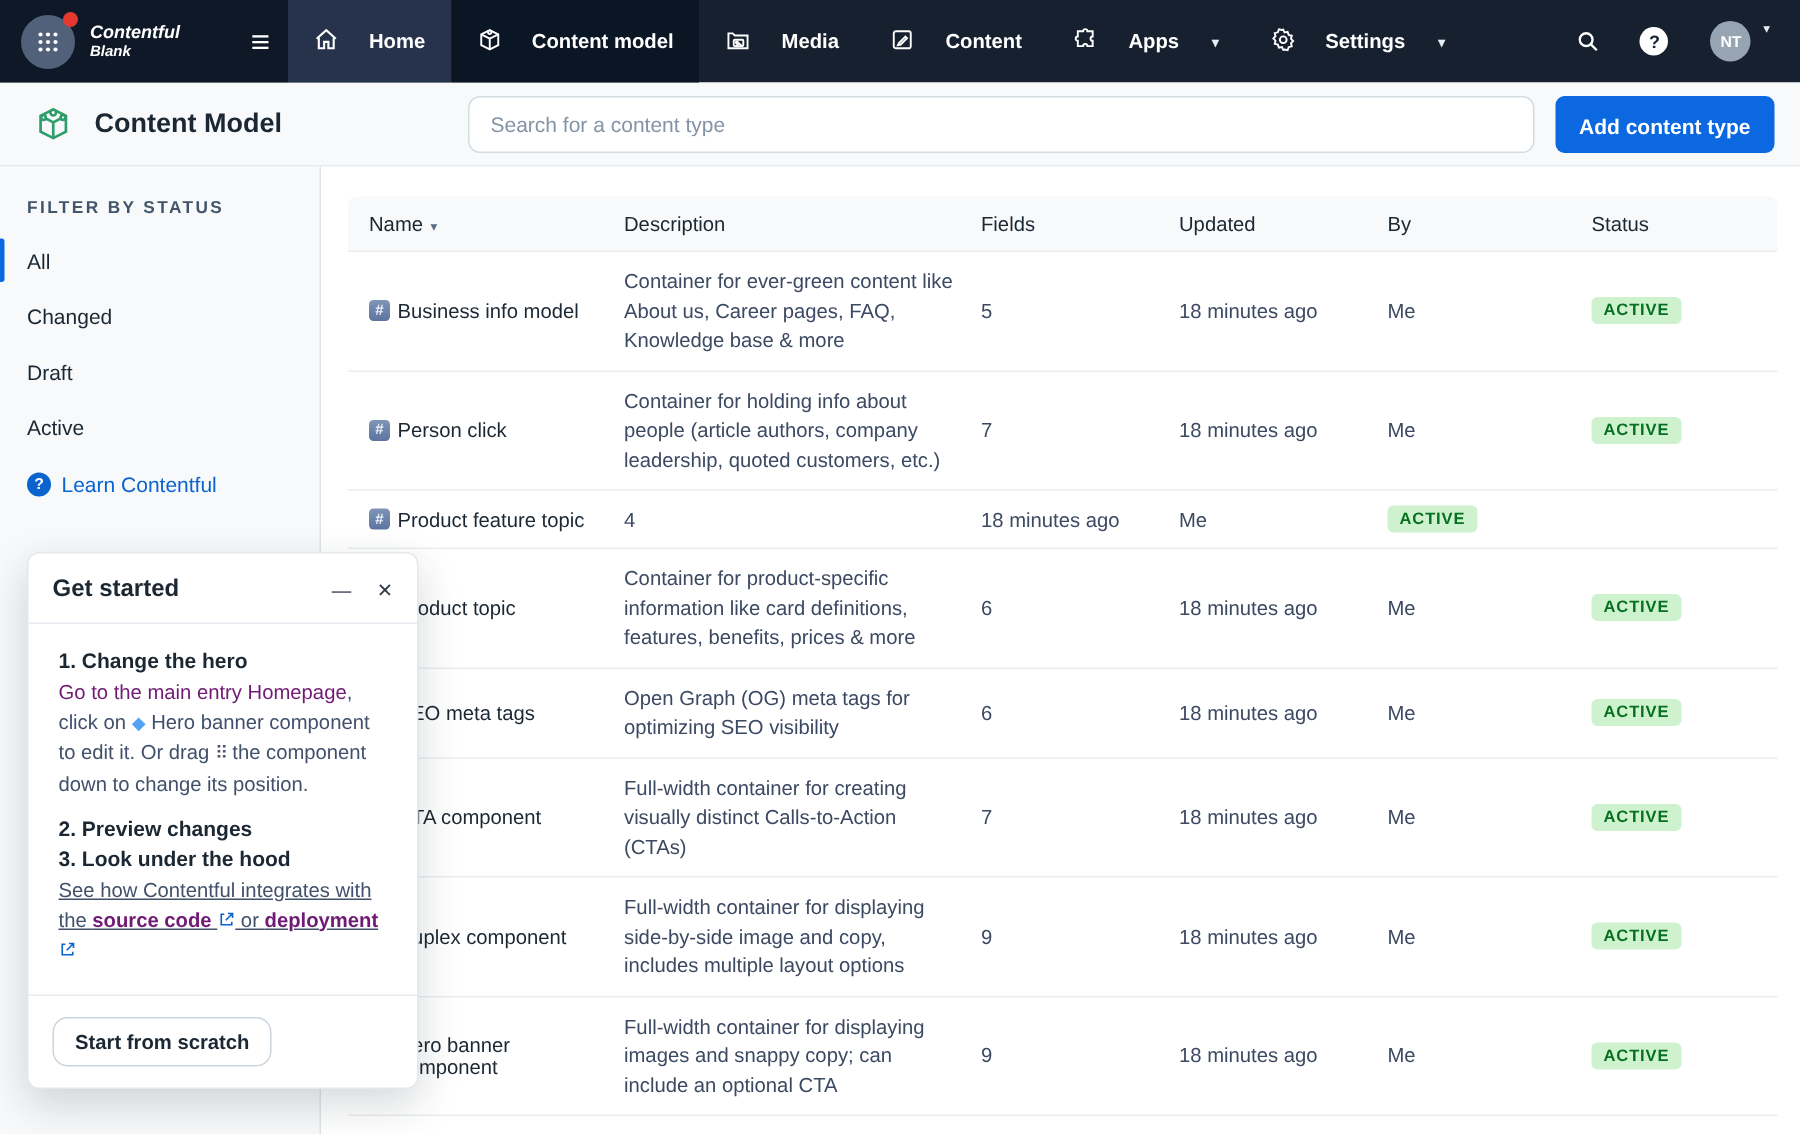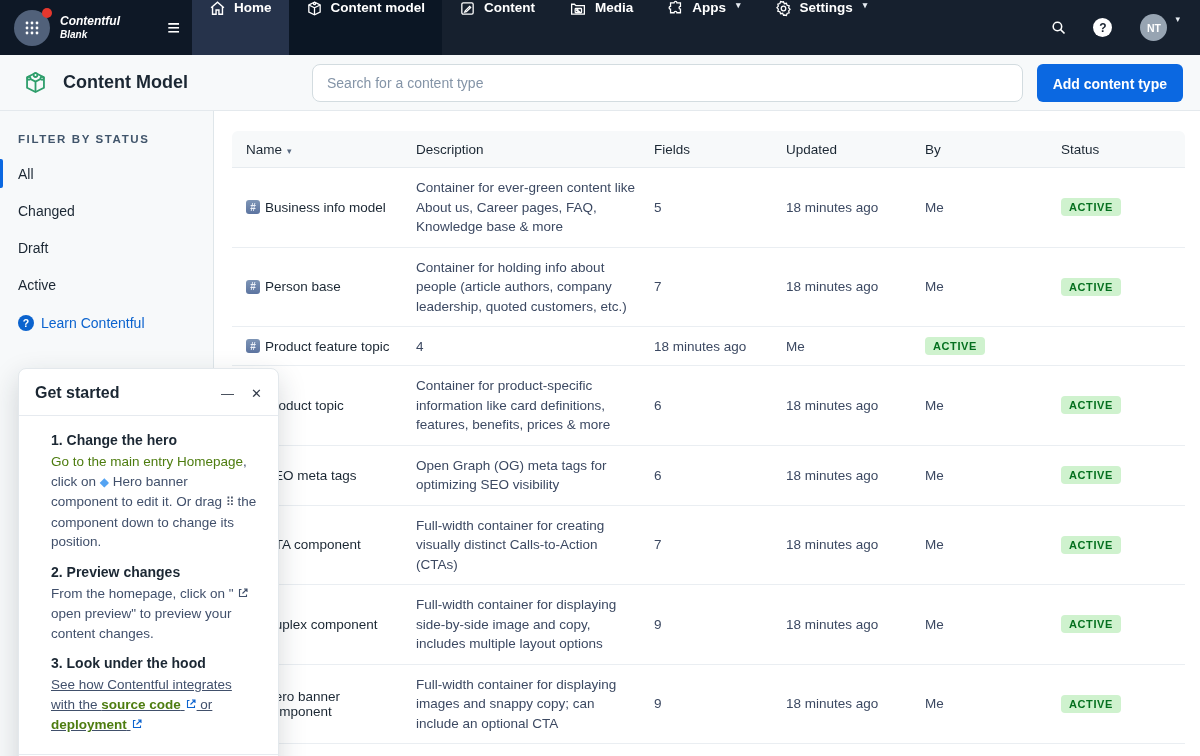--- a/index.html
+++ b/index.html
@@ -9,21 +9,21 @@
   .navbar { height:55px; background:#16202E; display:flex; align-items:stretch; color:#fff; }
   .nav-org { width:192px; background:#0E1826; display:flex; align-items:center; padding:0 12px 0 14px; gap:10px; }
   .logo-wrap { position:relative; width:36px; height:36px; flex:0 0 auto; cursor:pointer; }
   .logo-circle { width:36px; height:36px; border-radius:50%; background:#51617A; display:flex; align-items:center; justify-content:center; }
   .logo-dot { position:absolute; top:-2px; right:-2px; width:10px; height:10px; border-radius:50%; background:#E5382E; }
   .org-text { display:flex; flex-direction:column; line-height:1.25;font-style:italic; }
   .org-name { font-size:12px; font-weight:600; }
   .org-space { font-size:10px; font-weight:700; }
   .hamburger { margin-left:auto; font-size:22px; color:#fff; cursor:pointer; line-height:1; }
   .nav-tabs { display:flex; align-items:stretch; }
-  .nav-tab { display:flex; align-items:flex-start; gap:8px; padding:0 17px; font-size:13.5px; font-weight:600; cursor:pointer; white-space:nowrap; }
+  .nav-tab { display:flex; align-items:center; gap:20px; padding:0 17px; font-size:13.5px; font-weight:600; cursor:pointer; white-space:nowrap; }
   .nav-tab.tab-home { background:#26334B; }
   .nav-tab.tab-active { background:#0B1624; }
   .nav-tab svg { flex:0 0 auto; }
   .chev { font-size:9px; margin-left:2px; color:#E7ECF2; }
   .nav-right { margin-left:auto; display:flex; align-items:center; gap:26px; padding-right:18px; }
   .nav-icon-btn { cursor:pointer; display:flex; align-items:center; }
   .help-circle { width:19px; height:19px; border-radius:50%; background:#FFFFFF; color:#16202E; font-size:12px; font-weight:700; display:flex; align-items:center; justify-content:center; }
   .account { display:flex; align-items:flex-start; gap:6px; padding:0 2px; cursor:pointer; }
   .avatar { width:27px; height:27px; border-radius:50%; background:#97A4B2; color:#fff; font-size:10.5px; font-weight:700; display:flex; align-items:center; justify-content:center; }
 
@@ -56,24 +56,24 @@
   .c-desc { color:#3C4962; line-height:19.5px; padding-right:18px; }
   .c-fields, .c-updated, .c-by { color:#3C4962; }
   .badge { display:inline-block; background:#CFF2CE; color:#05701F; font-size:11px; font-weight:700; letter-spacing:0.6px; padding:3px 8px; border-radius:4px; }
 
   
   .popup { position:absolute; left:18px; top:368px; width:261px; background:#fff; border:1px solid #E3E8EC; border-radius:8px; box-shadow:0 10px 28px rgba(25,37,50,0.18); z-index:50; }
   .popup-header { display:flex; align-items:center; padding:15px 16px 13px; border-bottom:1px solid #E6EAEF; }
   .popup-title { font-size:16px; font-weight:700; color:#1B2733; }
   .popup-actions { margin-left:auto; display:flex; gap:17px; align-items:center; }
   .popup-actions span { color:#313A49; font-size:13px; cursor:pointer; line-height:1; }
-  .popup-body { padding:16px 20px 14px;margin-left:12px; }
+  .popup-body { padding:16px 20px 14px; }
   .step-heading { font-size:14px; font-weight:700; color:#1B2733; margin-bottom:4px; }
   .step-body { font-size:13.5px; color:#41506B; line-height:19.5px; margin-bottom:12px; }
-  .step-body a { color:#4d7c0f; text-decoration:none; cursor:pointer; }
+  .step-body a { color:#701a75; text-decoration:none; cursor:pointer; }
   .step-body a.bold { font-weight:700; }
   .gem { color:#54A3F2; font-size:12px; }
   .drag-dots { color:#4A5568; font-size:12px; letter-spacing:-1px; }
   .ext-icon { display:inline-block; vertical-align:-1px; }
   .popup-footer { border-top:1px solid #E6EAEF; padding:14px 16px; }
   .scratch-btn { background:#fff; border:1px solid #CBD4DC; border-radius:10px; padding:8px 14px; font-size:13.5px; font-weight:600; color:#1B2733; cursor:pointer; font-family:"Liberation Sans", sans-serif; }
 </style>
 </head>
 <body>
 
@@ -114,34 +114,34 @@
     </div>
     <div class="nav-tab tab-active">
       <span><svg width="17" height="17" viewBox="0 0 24 24" fill="none" stroke="#fff" stroke-width="1.8">
             <path d="M12 3l8 4v10l-8 4-8-4V7z"></path>
             <path d="M12 11L4 7m8 4l8-4m-8 4v10"></path>
             <circle cx="12" cy="5" r="1.6" fill="#16202E"></circle>
           </svg></span>
       <span>Content model</span>
     </div>
     <div class="nav-tab">
-      <span><svg width="17" height="17" viewBox="0 0 24 24" fill="none" stroke="#fff" stroke-width="1.8">
-            <rect x="4" y="4" width="16" height="16" rx="2"></rect>
-            <path d="M9 15l6-6 1.5 1.5L10.5 16.5 8 17z"></path>
-          </svg></span>
-      <span>Content</span>
-    </div>
-    <div class="nav-tab">
       <span><svg width="18" height="17" viewBox="0 0 24 24" fill="none" stroke="#fff" stroke-width="1.8">
             <path d="M3 6h4l2 2h12v12H3z"></path>
             <rect x="8" y="12" width="9" height="6" rx="1"></rect>
             <circle cx="11" cy="14.5" r="1" fill="#fff"></circle>
             <path d="M10 18l3-2.5 3 2.5"></path>
           </svg></span>
       <span>Media</span>
+    </div>
+    <div class="nav-tab">
+      <span><svg width="17" height="17" viewBox="0 0 24 24" fill="none" stroke="#fff" stroke-width="1.8">
+            <rect x="4" y="4" width="16" height="16" rx="2"></rect>
+            <path d="M9 15l6-6 1.5 1.5L10.5 16.5 8 17z"></path>
+          </svg></span>
+      <span>Content</span>
     </div>
     <div class="nav-tab">
       <span><svg width="17" height="17" viewBox="0 0 24 24" fill="none" stroke="#fff" stroke-width="1.8">
             <path d="M10 4a2 2 0 114 0h5v5a2 2 0 100 4v5h-5a2 2 0 10-4 0H5v-5a2 2 0 110-4V4z"></path>
           </svg></span>
       <span>Apps</span>
       <span class="chev">▾</span>
     </div>
     <div class="nav-tab">
       <span><svg width="17" height="17" viewBox="0 0 24 24" fill="none" stroke="#fff" stroke-width="1.8">
@@ -217,21 +217,21 @@
         <div class="c-desc">Container for ever-green content like About us, Career pages, FAQ, Knowledge base &amp; more</div>
         <div class="c-fields">5</div>
         <div class="c-updated">18 minutes ago</div>
         <div class="c-by">Me</div>
         <div><span class="badge">ACTIVE</span></div>
       </div>
 
       <div class="trow">
         <div class="c-name">
             <span class="emoji-sq">#</span>
-            <span>Person base</span>
+            <span>Person click</span>
           </div>
         <div class="c-desc">Container for holding info about people (article authors, company leadership, quoted customers, etc.)</div>
         <div class="c-fields">7</div>
         <div class="c-updated">18 minutes ago</div>
         <div class="c-by">Me</div>
         <div><span class="badge">ACTIVE</span></div>
       </div>
 
       <div class="trow">
         <div class="c-name">
@@ -313,24 +313,20 @@
     <span class="popup-actions">
       <span>—</span>
       <span>✕</span>
     </span>
   </div>
   <div class="popup-body">
     <div class="step-heading">1. Change the hero</div>
     <p class="step-body"><a>Go to the main entry Homepage</a><span>, click on </span><span class="gem">◆</span><span> Hero banner component to edit it. Or drag </span><span class="drag-dots">⠿</span><span> the component down to change its position.</span></p>
 
     <div class="step-heading">2. Preview changes</div>
-    <p class="step-body"><span>From the homepage, click on " </span><span class="ext-icon"><svg width="12" height="12" viewBox="0 0 24 24" fill="none" stroke="#41506B" stroke-width="2.2">
-            <path d="M9 5H5v14h14v-4"></path>
-            <path d="M14 4h6v6M20 4l-9 9"></path>
-          </svg></span><span> open preview" to preview your content changes.</span></p>
 
     <div class="step-heading">3. Look under the hood</div>
     <p class="step-body" style="margin-bottom:4px;text-decoration:underline;"><span>See how Contentful integrates with the </span><a class="bold">source code</a> <span class="ext-icon"><svg width="12" height="12" viewBox="0 0 24 24" fill="none" stroke="#0B63CE" stroke-width="2.2">
             <path d="M9 5H5v14h14v-4"></path>
             <path d="M14 4h6v6M20 4l-9 9"></path>
           </svg></span><span> or </span><a class="bold">deployment</a> <span class="ext-icon"><svg width="12" height="12" viewBox="0 0 24 24" fill="none" stroke="#0B63CE" stroke-width="2.2">
             <path d="M9 5H5v14h14v-4"></path>
             <path d="M14 4h6v6M20 4l-9 9"></path>
           </svg></span></p>
   </div>

